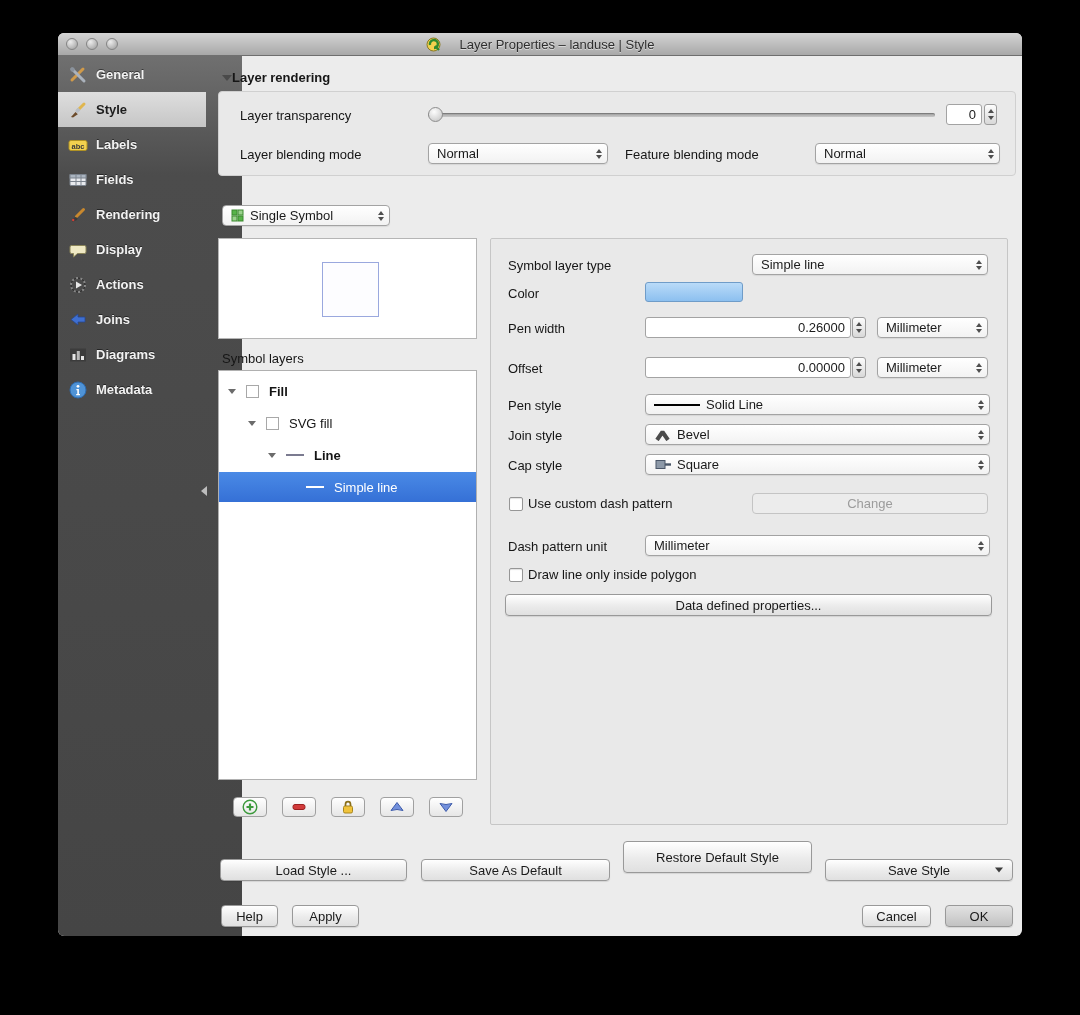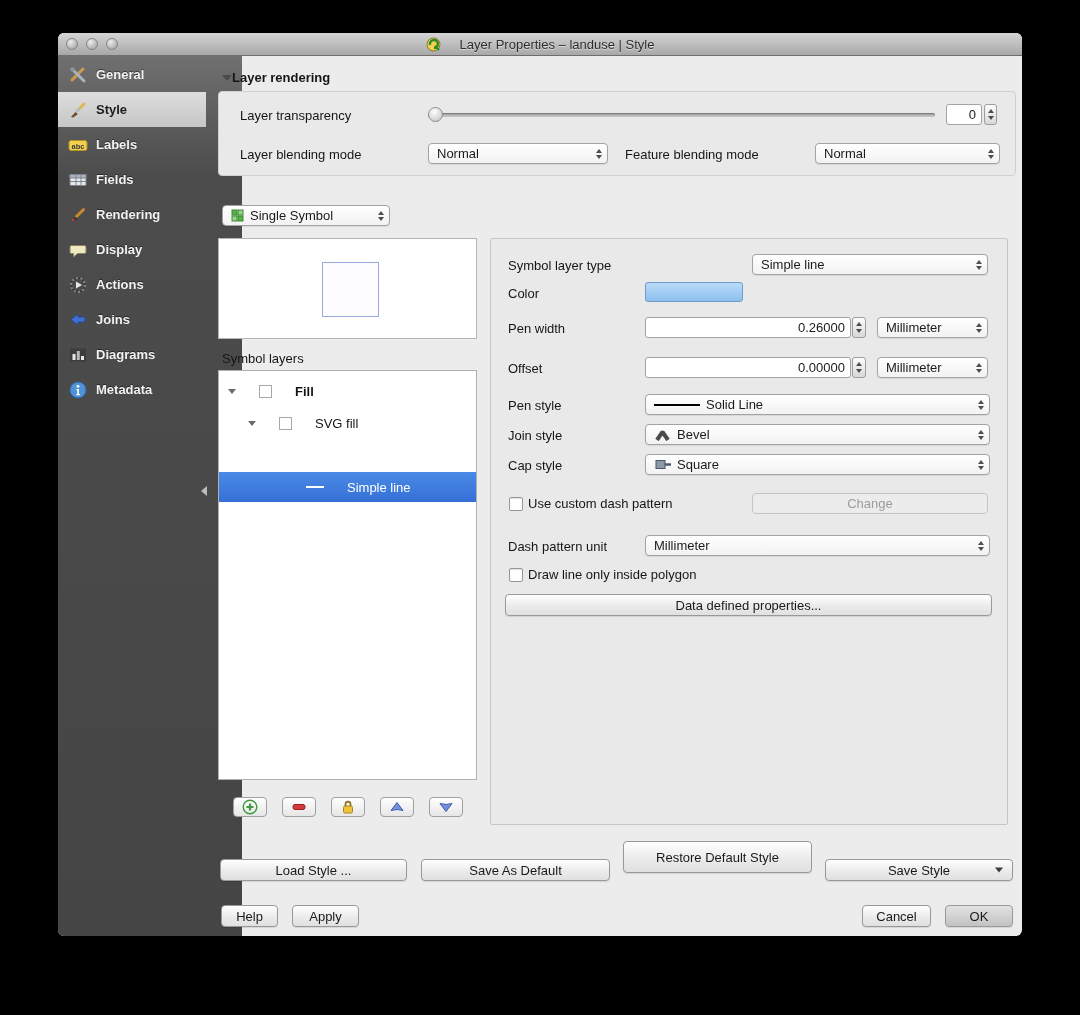--- a/index.html
+++ b/index.html
@@ -61,21 +61,21 @@
   .checkbox{position:absolute;width:12px;height:12px;background:#fff;border:1px solid #969696;border-radius:2px;box-shadow:inset 0 1px 1px rgba(0,0,0,.12);}
   
   .section-hdr{position:absolute;display:flex;align-items:center;font-weight:bold;color:#161616;}
   .disc{width:0;height:0;border-left:5px solid transparent;border-right:5px solid transparent;border-top:6px solid #4a4a4a;}
   .render-box{position:absolute;left:160px;top:58px;width:798px;height:85px;background:#e9e9e9;border:1px solid #d0d0d0;border-radius:4px;box-sizing:border-box;}
   .slider-track{position:absolute;left:370px;top:80px;width:507px;height:4px;border-radius:2px;background:linear-gradient(#9c9c9c,#c8c8c8);box-shadow:inset 0 1px 1px rgba(0,0,0,.25);}
   .slider-thumb{position:absolute;left:370px;top:74px;width:15px;height:15px;border-radius:50%;border:1px solid #8d8d8d;background:radial-gradient(circle at 40% 30%,#fdfdfd,#cdcdcd 80%);box-sizing:border-box;}
   .preview-box{position:absolute;left:160px;top:205px;width:259px;height:101px;background:#fff;border:1px solid #b5b5b5;box-sizing:border-box;}
   .preview-square{position:absolute;left:264px;top:229px;width:55px;height:53px;border:1px solid #9aa8de;background:#fdfdff;}
   .tree-box{position:absolute;left:160px;top:337px;width:259px;height:410px;background:#fff;border:1px solid #b0b0b0;box-sizing:border-box;}
-  .tree-row{position:absolute;left:161px;width:257px;height:30px;display:flex;align-items:center;gap:23px;box-sizing:border-box;}
+  .tree-row{position:absolute;left:161px;width:257px;height:30px;display:flex;align-items:center;gap:10px;box-sizing:border-box;}
   .tree-row .t-disc{width:0;height:0;border-left:4.5px solid transparent;border-right:4.5px solid transparent;border-top:5.5px solid #6b6b6b;}
   .tree-row .swatch{width:13px;height:13px;background:#fff;border:1px solid #a8a8a8;box-sizing:border-box;}
   .tree-row .line-glyph{width:18px;height:0;border-top:2px solid #7b7b90;}
   .tree-row.selected{background:linear-gradient(#4a8ae6,#3570d6);}
   .tree-row.selected .t-label{color:#fff;}
   .tree-row.selected .line-glyph{border-top-color:#fff;}
   .t-label{color:#141414;}
   .bold{font-weight:bold;}
   .tool-btn{position:absolute;top:764px;width:34px;height:20px;display:flex;align-items:center;justify-content:center;
     background:linear-gradient(#ffffff,#e6e6e6);border:1px solid #a0a0a0;border-radius:4px;box-sizing:border-box;}
@@ -267,20 +267,25 @@
   <div class="tree-row" style="top:343px;padding-left:9px">
     <span class="t-disc"></span>
     <span class="swatch"></span>
     <span class="t-label bold">Fill</span>
   </div>
   <div class="tree-row" style="top:375px;padding-left:29px">
     <span class="t-disc"></span>
     <span class="swatch"></span>
     <span class="t-label">SVG fill</span>
   </div>
+  <div class="tree-row" style="top:407px;padding-left:49px">
+    <span class="t-disc"></span>
+    <span class="line-glyph"></span>
+    <span class="t-label bold">Line</span>
+  </div>
   <div class="tree-row selected" style="top:439px;padding-left:87px">
     <span class="line-glyph"></span>
     <span class="t-label">Simple line</span>
   </div>
 
   <div class="tool-btn" style="left:175px">
     <svg width="18" height="18">
         <circle cx="9" cy="9" r="6.8" fill="none" stroke="#3d9a3d" stroke-width="1.4"></circle>
         <path d="M9 5.5 V12.5 M5.5 9 H12.5" stroke="#3d9a3d" stroke-width="2.2"></path>
       </svg>

